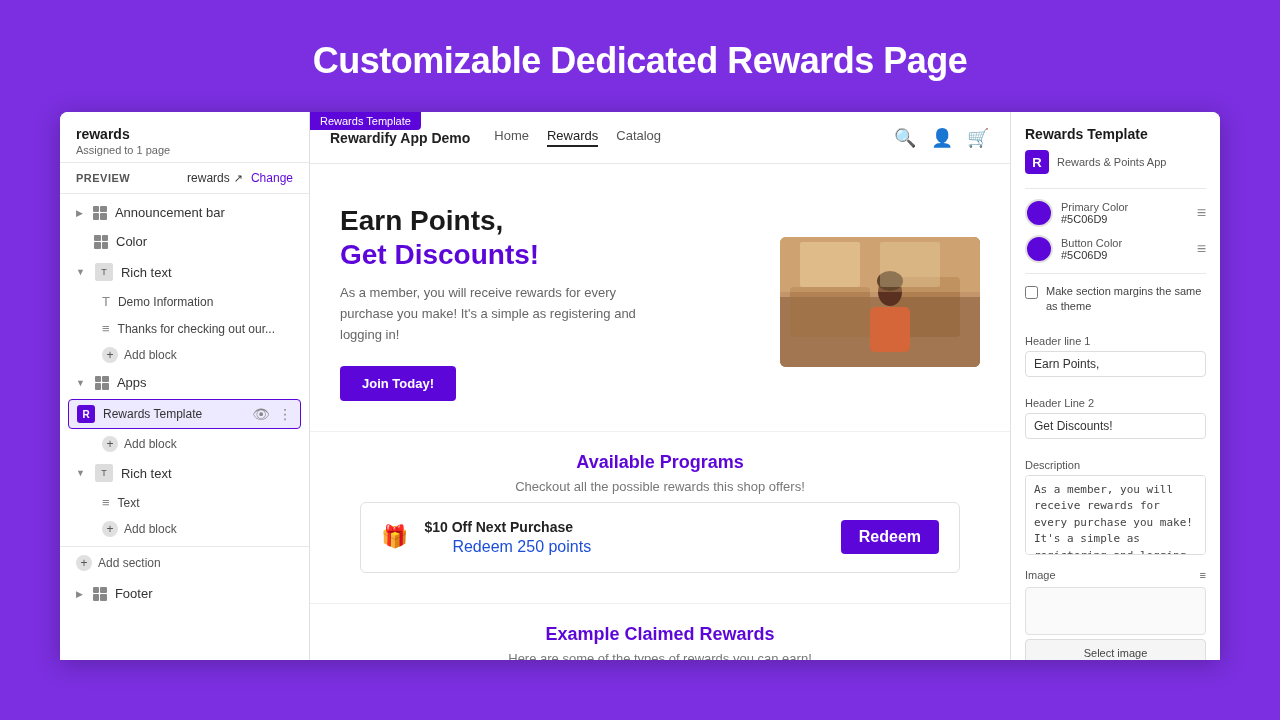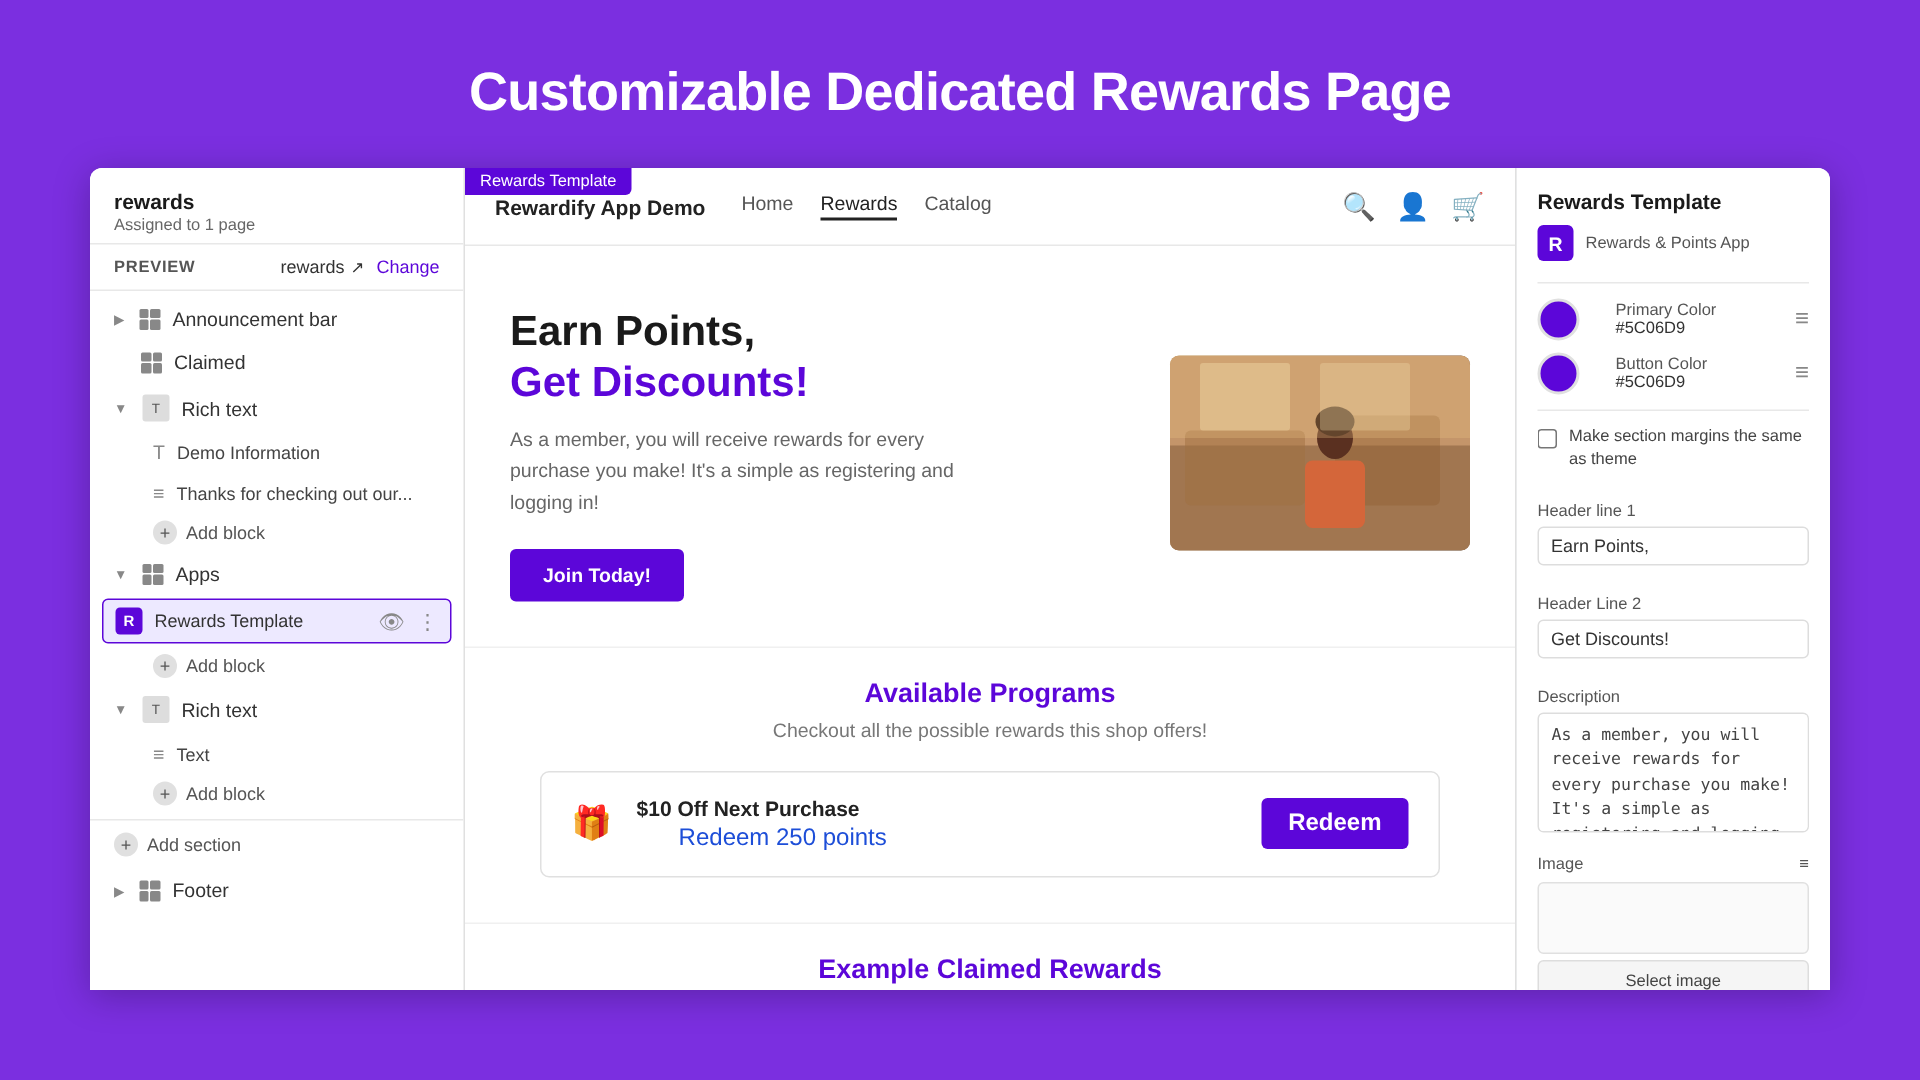--- a/index.html
+++ b/index.html
@@ -282,21 +282,21 @@
     }
     .programs-section h3 {
       font-size: 18px;
       font-weight: 700;
       color: #5C06D9;
       margin-bottom: 6px;
     }
     .programs-section p {
       font-size: 13px;
       color: #777;
-      margin-bottom: 20px;
+      margin-bottom: 8px;
     }
     .reward-card {
       border: 1px solid #e0e0e0;
       border-radius: 6px;
       padding: 16px 20px;
       display: flex;
       align-items: center;
       gap: 16px;
       margin: 0 20px;
       position: relative;
@@ -375,21 +375,21 @@
       font-size: 13px; color: white; font-weight: 700;
       flex-shrink: 0;
     }
     .app-badge .app-name {
       font-size: 11px;
       color: #555;
     }
     .color-row {
       display: flex;
       align-items: center;
-      gap: 24px;
+      gap: 8px;
       margin-bottom: 8px;
     }
     .color-swatch {
       width: 28px; height: 28px;
       border-radius: 50%;
       background: #5C06D9;
       flex-shrink: 0;
       border: 2px solid #e0e0e0;
     }
     .color-info { flex: 1; }
@@ -504,21 +504,21 @@
       </div>
 
       <div class="sidebar-item">
         <span style="width:10px;"></span>
         <div class="icon-grid">
           <span></span>
             <span></span>
             <span></span>
             <span></span>
         </div>
-        <span>Claimed</span>
+        <span>Color</span>
       </div>
 
       <div class="sidebar-item">
         <span class="chevron">▼</span>
         <div class="icon-box">T</div>
         <span>Rich text</span>
       </div>
       <div class="sidebar-sub-item">
         <span class="sub-icon">T</span>
         <span>Demo Information</span>

